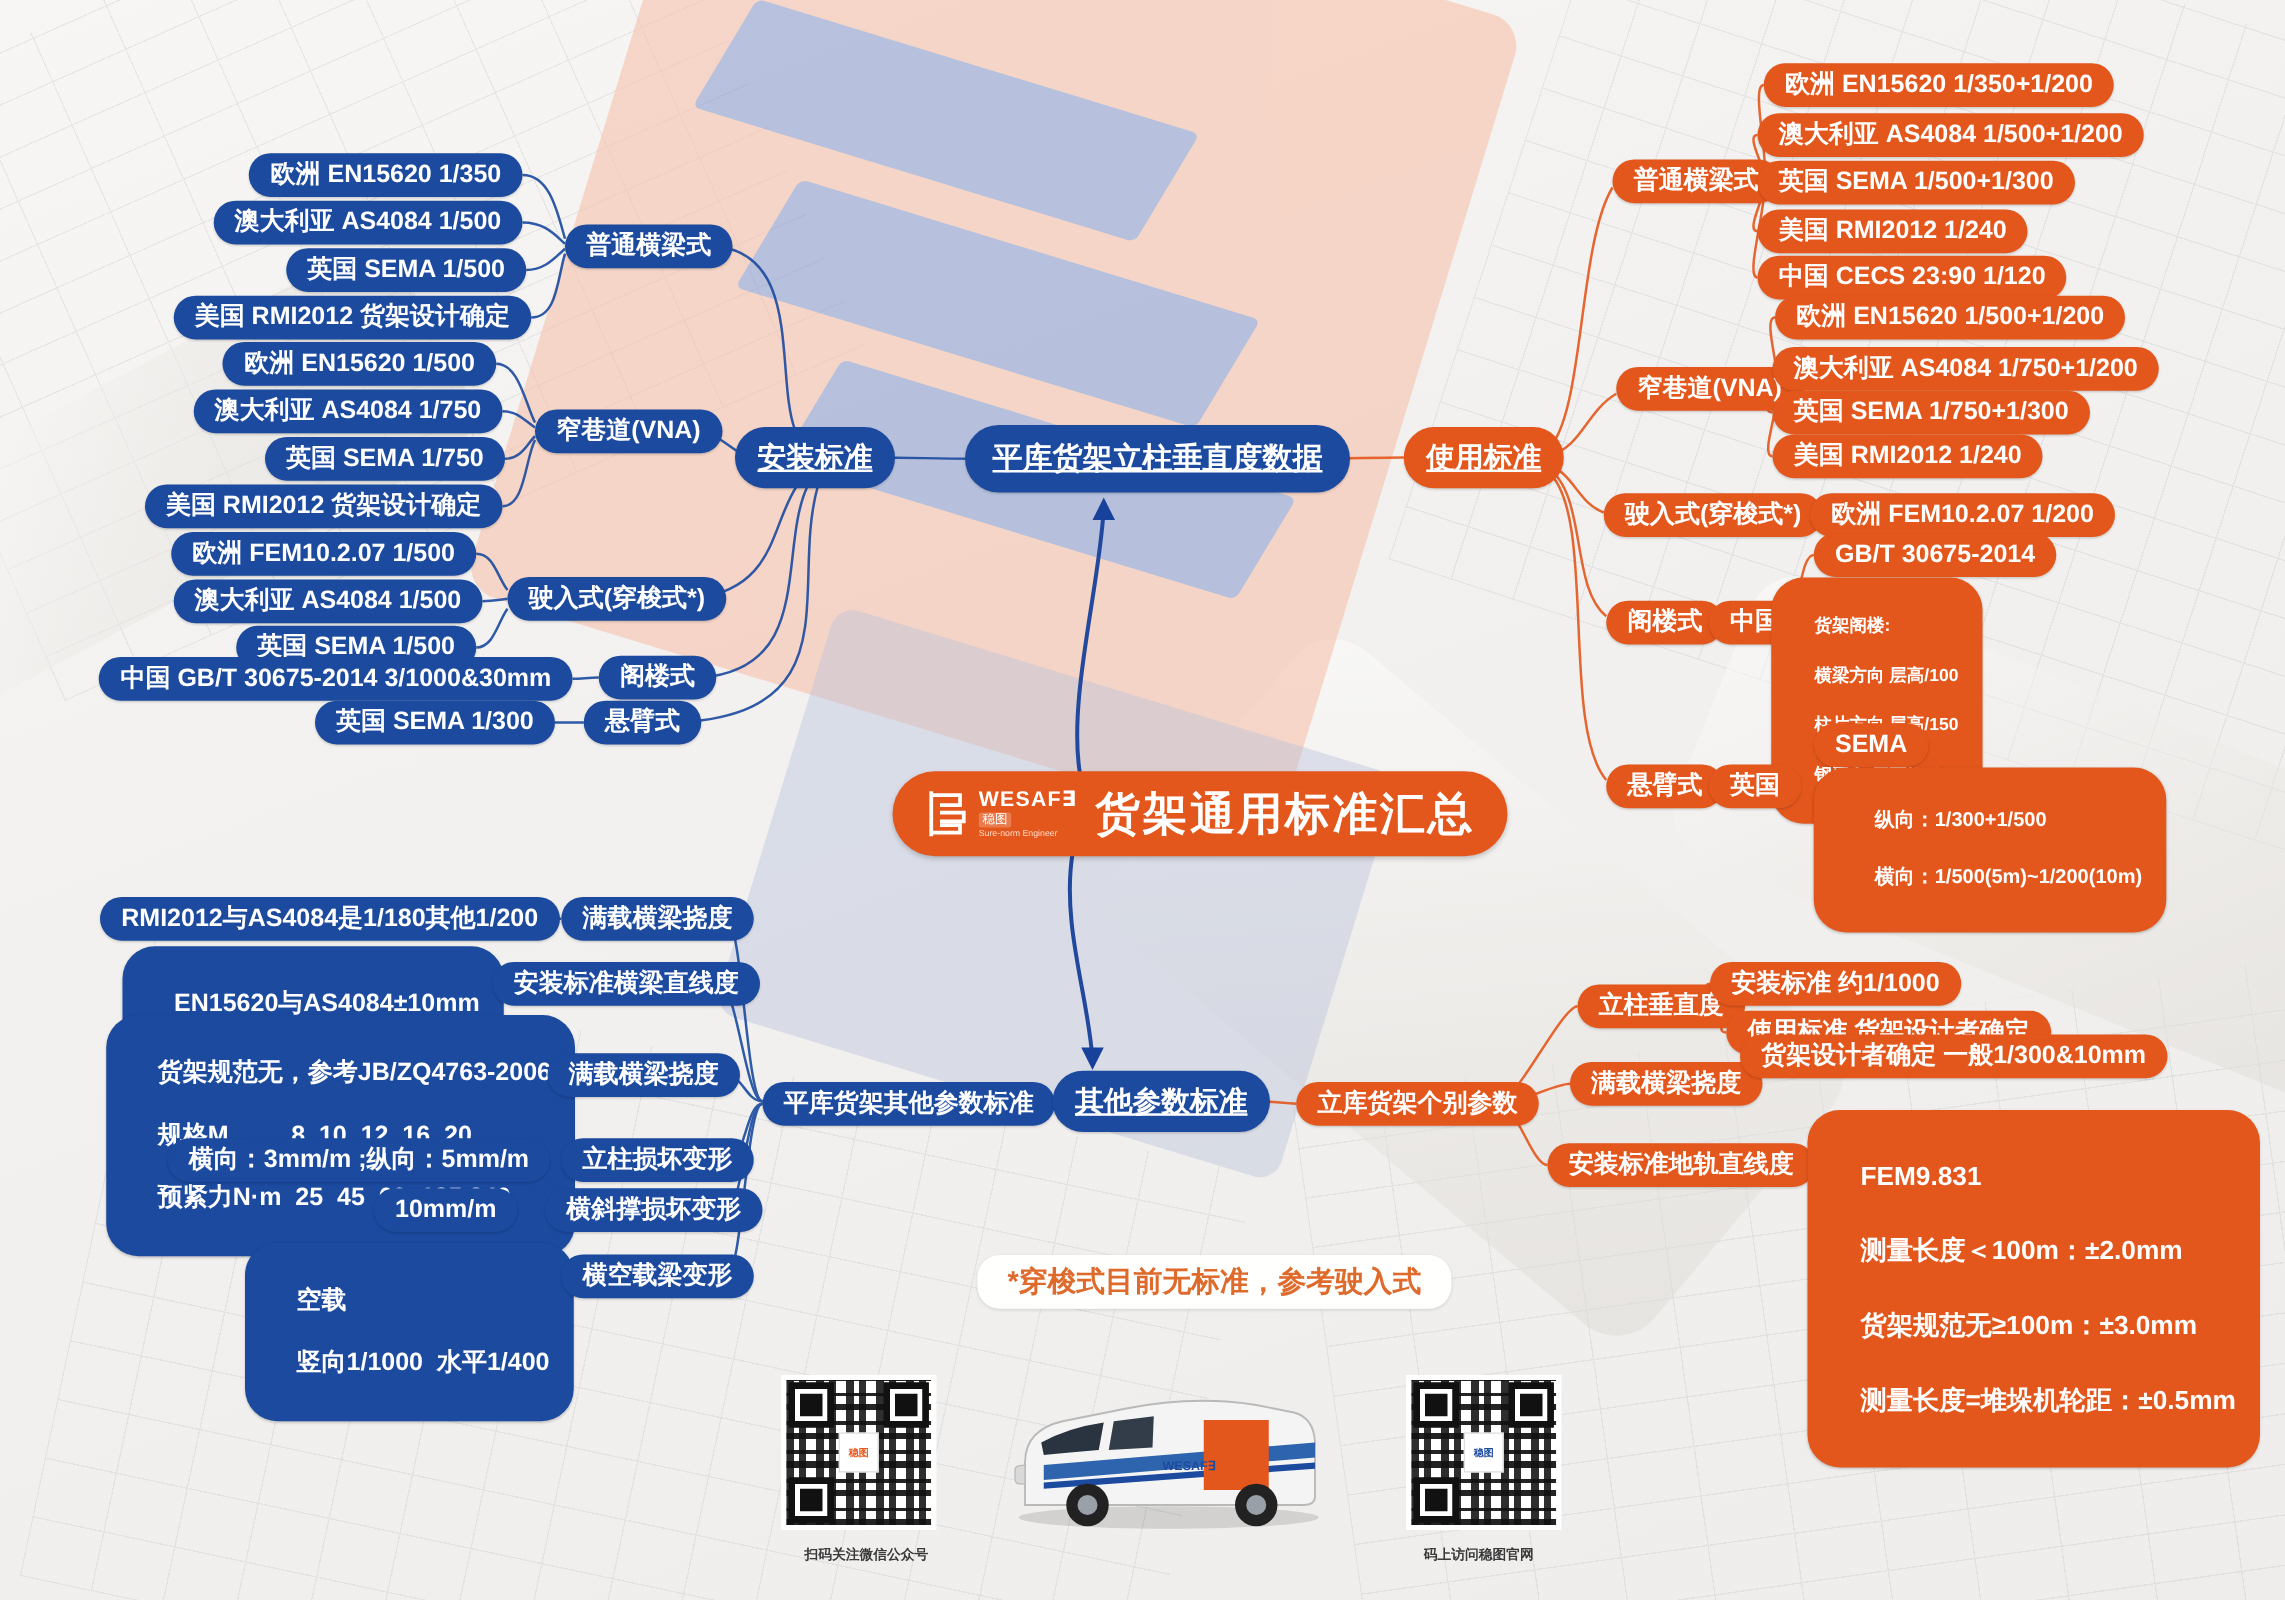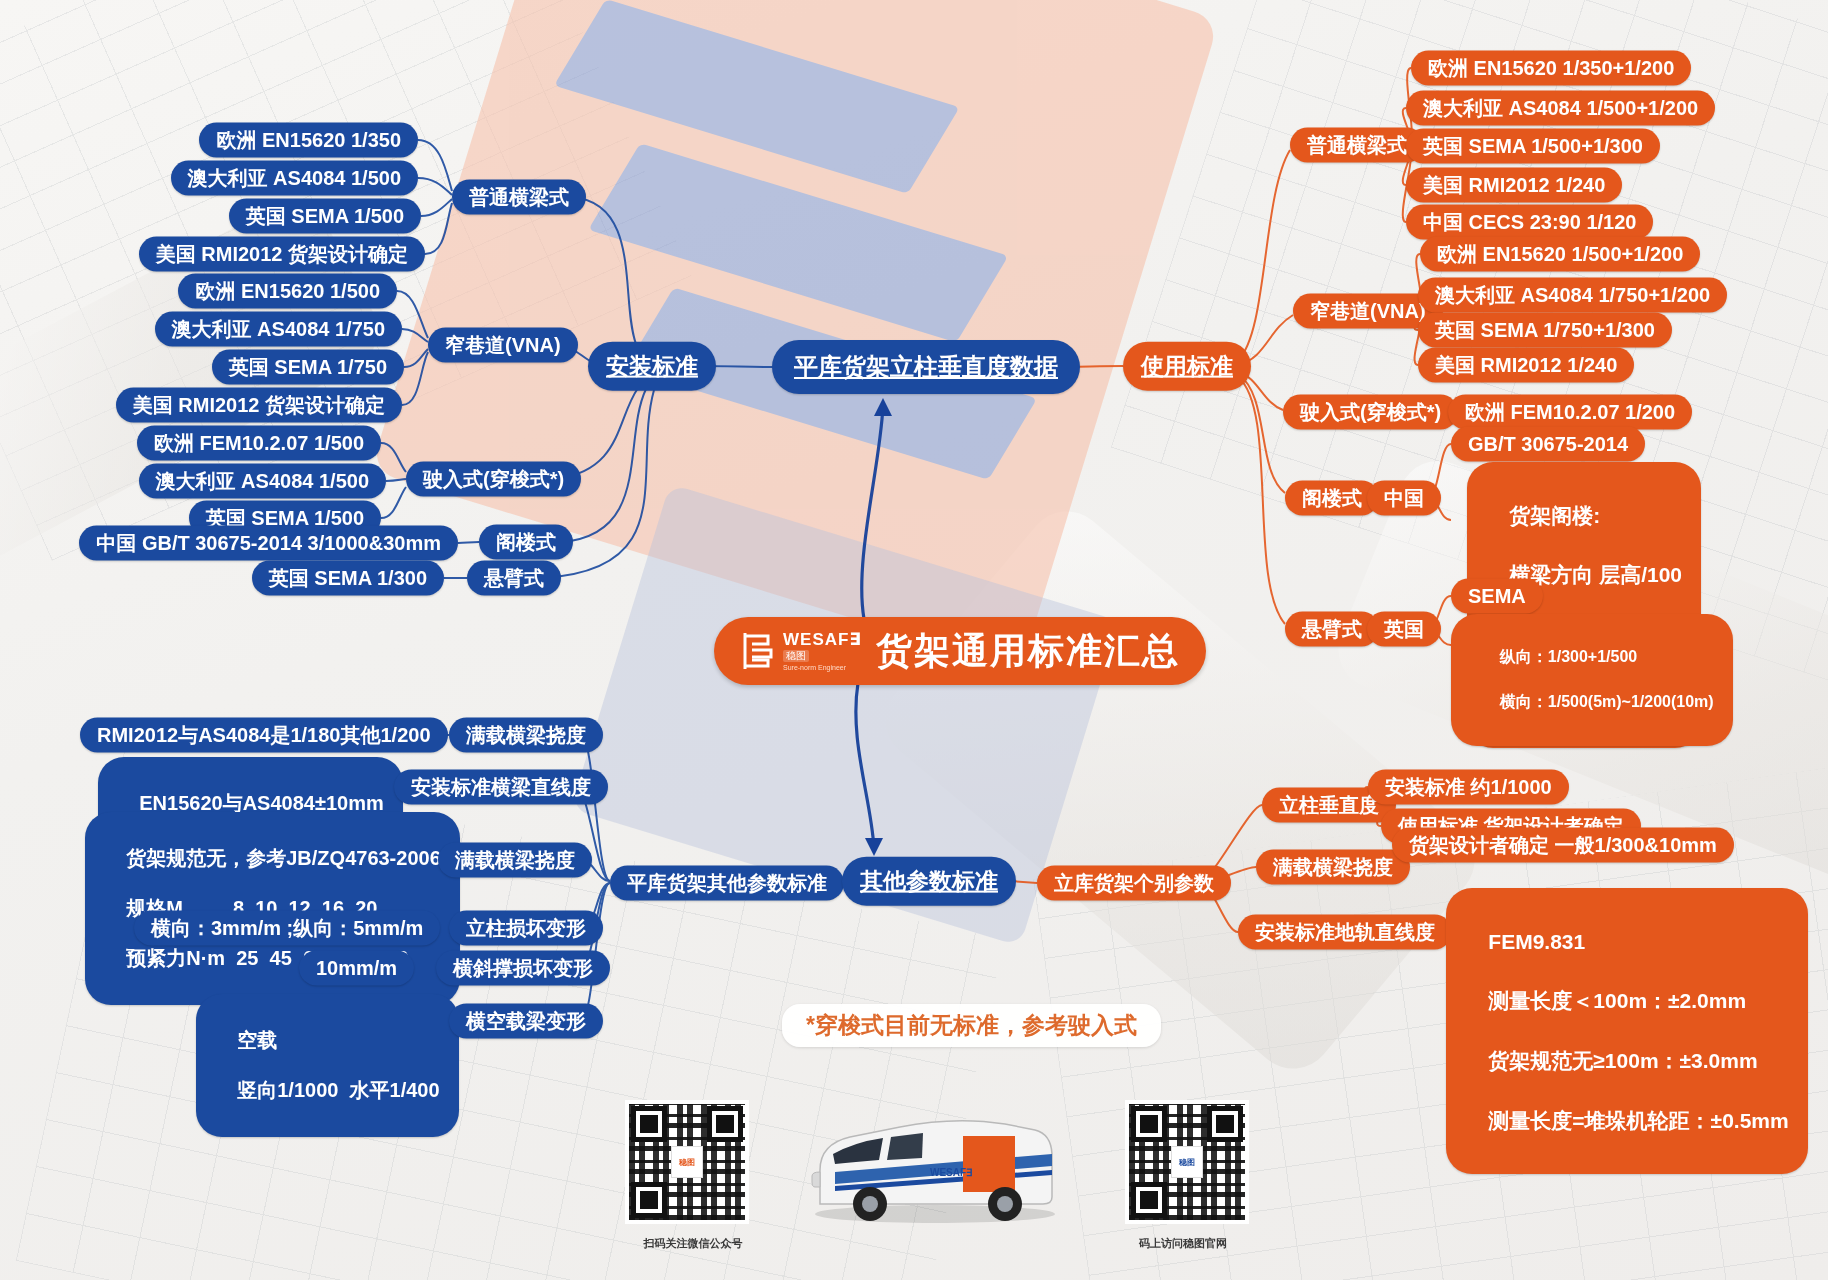--- a/index.html
+++ b/index.html
@@ -199,21 +199,21 @@
   <div class="node orange" style="left:1418px;top:295px;">澳大利亚  AS4084  1/750+1/200</div>
   <div class="node orange" style="left:1418px;top:330px;">英国   SEMA   1/750+1/300</div>
   <div class="node orange" style="left:1418px;top:365px;">美国   RMI2012  1/240</div>
 
   <div class="node orange" style="left:1283px;top:412px;">驶入式(穿梭式*)</div>
   <div class="node orange" style="left:1448px;top:412px;">欧洲  FEM10.2.07  1/200</div>
 
   <div class="node orange" style="left:1285px;top:498px;">阁楼式</div>
   <div class="node orange" style="left:1367px;top:498px;">中国</div>
   <div class="node orange" style="left:1451px;top:444px;">GB/T 30675-2014</div>
-  <div class="node orange multi" style="left:1467px;top:462px;font-size:21px;line-height:1.42;">
+  <div class="node orange multi" style="left:1417px;top:462px;font-size:14px;line-height:1.42;">
     <span>货架阁楼:</span><br>
     <span>横梁方向 层高/100</span><br>
     <span>柱片方向 层高/150</span><br>
     <span>钢平台 层高/250</span>
   </div>
 
   <div class="node orange" style="left:1285px;top:629px;">悬臂式</div>
   <div class="node orange" style="left:1367px;top:629px;">英国</div>
   <div class="node orange" style="left:1451px;top:596px;">SEMA</div>
   <div class="node orange multi" style="left:1451px;top:614px;font-size:16px;line-height:1.42;padding-left:31px;">

